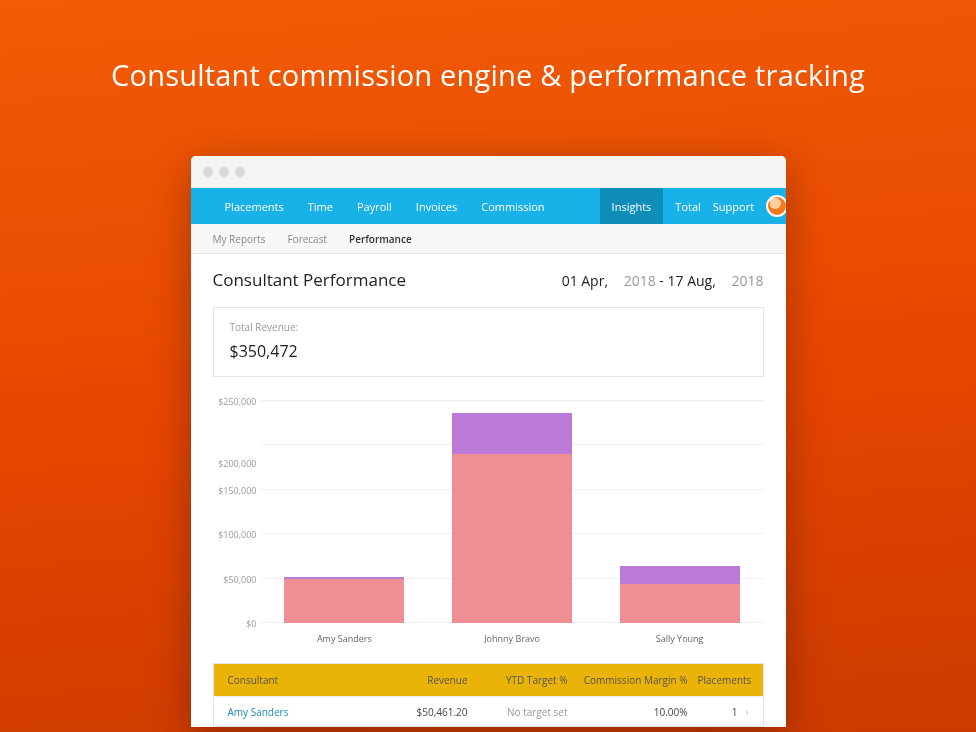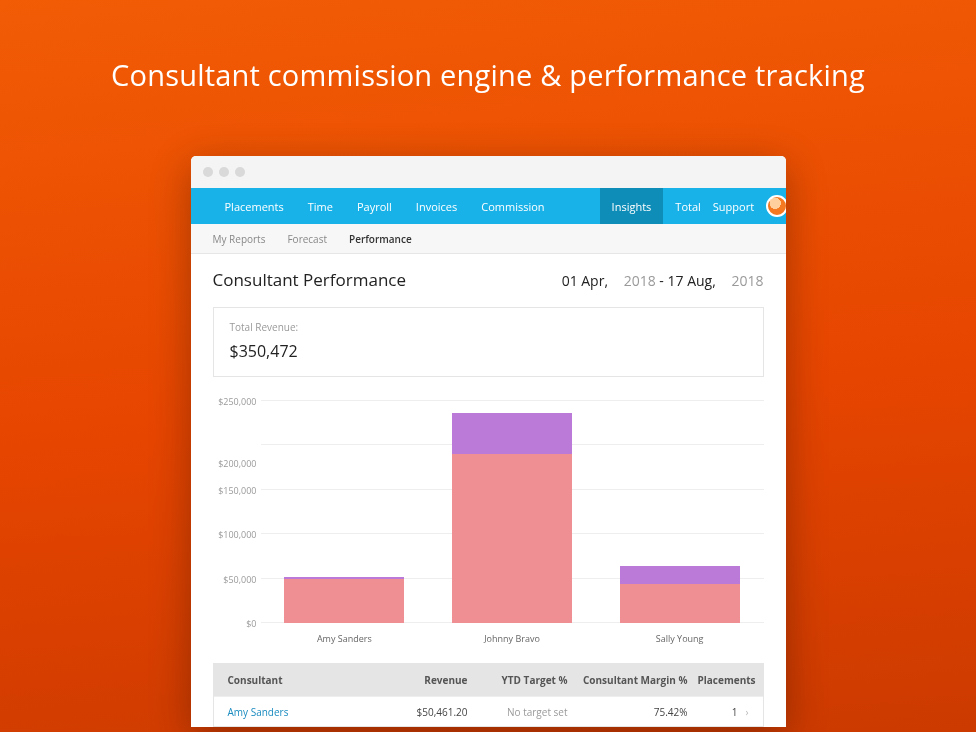--- a/index.html
+++ b/index.html
@@ -101,21 +101,21 @@
   .bar-slot { width:120px; display:flex; flex-direction:column; align-items:center; }
   .bar-stack { width:120px; display:flex; flex-direction:column-reverse; }
   .seg-a { background:#ef8e93; }
   .seg-b { background:#bb7ad8; }
   .x-labels { position:absolute; left:48px; right:0; bottom:8px; display:flex; justify-content:space-around; }
   .x-label { width:120px; text-align:center; font-size:9px; color:#666; }
 
   
   .data-table { margin-top:10px; border:1px solid #e5e5e5; }
   .t-head, .t-row { display:flex; align-items:center; padding:0 14px; font-size:10px; }
-  .t-head { background:#e5e5e5; height:32px; color:#555; font-weight:700; }
+  .t-head { background:#eab308; height:32px; color:#555; font-weight:400; }
   .t-row { height:30px; color:#444; border-top:1px solid #eee; }
   .c-name { flex:0 0 150px; }
   .c-rev  { flex:0 0 90px; text-align:right; }
   .c-ytd  { flex:0 0 110px; text-align:right; padding-right:10px; }
   .c-mgn  { flex:0 0 120px; text-align:right; padding-right:10px; }
   .c-plc  { flex:1; text-align:right; }
   .t-row .c-name { color:#1a8bbf; }
   .t-row .c-ytd  { color:#9a9a9a; }
   .chev-right { display:inline-block; margin-left:8px; color:#bbb; }
 </style>
@@ -218,28 +218,28 @@
           <div class="x-label">Johnny Bravo</div>
           <div class="x-label">Sally Young</div>
         </div>
     </div>
 
     <div class="data-table">
       <div class="t-head">
         <div class="c-name">Consultant</div>
         <div class="c-rev">Revenue</div>
         <div class="c-ytd">YTD Target %</div>
-        <div class="c-mgn">Consultant Margin %</div>
+        <div class="c-mgn">Commission Margin %</div>
         <div class="c-plc">Placements</div>
       </div>
       <div class="t-row">
         <div class="c-name">Amy Sanders</div>
         <div class="c-rev">$50,461.20</div>
         <div class="c-ytd">No target set</div>
-        <div class="c-mgn">75.42%</div>
+        <div class="c-mgn">10.00%</div>
         <div class="c-plc">
           <span>1</span><span class="chev-right">›</span>
         </div>
       </div>
     </div>
 
   </div>
 </div>
 
 </body></html>

